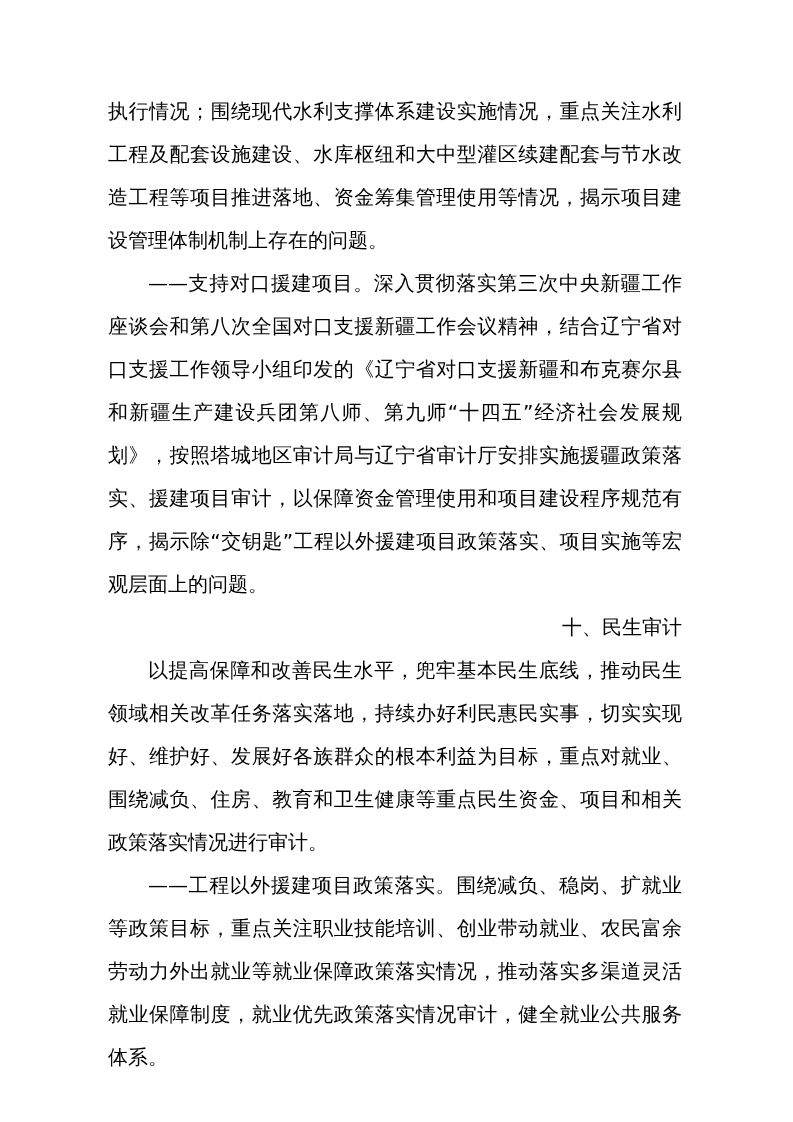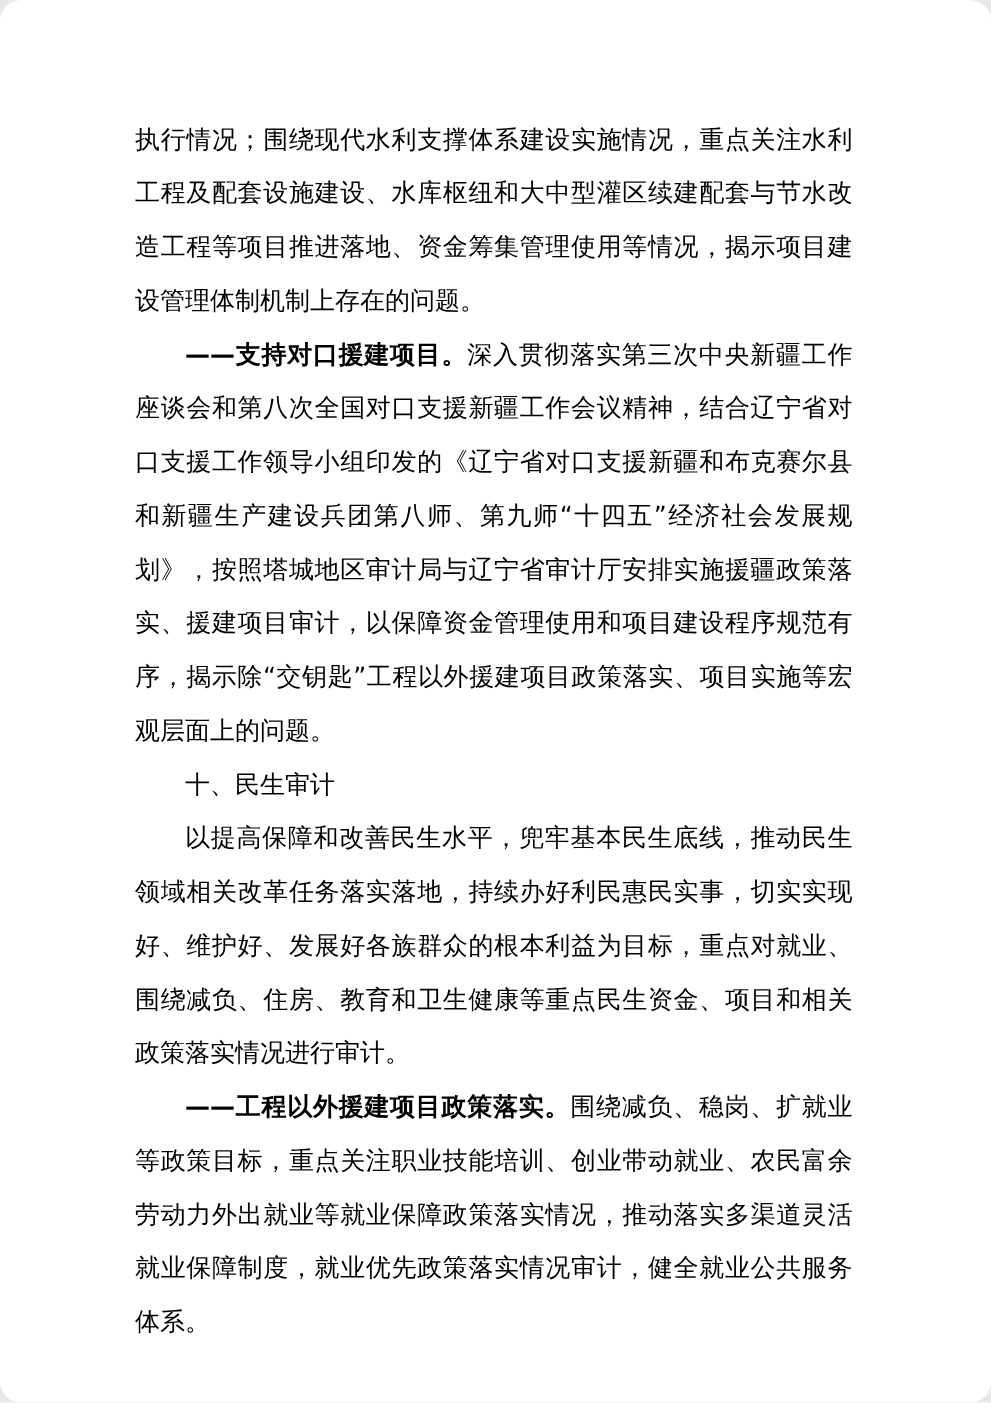--- a/index.html
+++ b/index.html
@@ -11,45 +11,44 @@
     height: 1122px;
     background: #e8e8e8;
     font-family: "DejaVu Sans", sans-serif;
   }
   .page {
     position: relative;
     width: 793px;
     height: 1122px;
     background: #ffffff;
     overflow: hidden;
-    border-radius: 17px;
   }
   .content {
     position: absolute;
     left: 108px;
     top: 90px;
     width: 574px;
   }
   .para {
     margin: 0;
     font-size: 20px;
     line-height: 43px;
     color: #000000;
     text-align: justify;
     text-justify: inter-ideograph;
     word-break: break-all;
   }
   .para.indent {
     text-indent: 2em;
   }
   .lead {
-    font-weight: 700;
+    font-weight: 400;
   }
   .heading {
-    text-align: left;
+    text-align: right;
   }
 </style>
 </head>
 <body>
 
 <div class="page">
   <div class="content">
 
     <p class="para"><span class="lead"></span><span>执行情况；围绕现代水利支撑体系建设实施情况，重点关注水利工程及配套设施建设、水库枢纽和大中型灌区续建配套与节水改造工程等项目推进落地、资金筹集管理使用等情况，揭示项目建设管理体制机制上存在的问题。</span></p>
 

